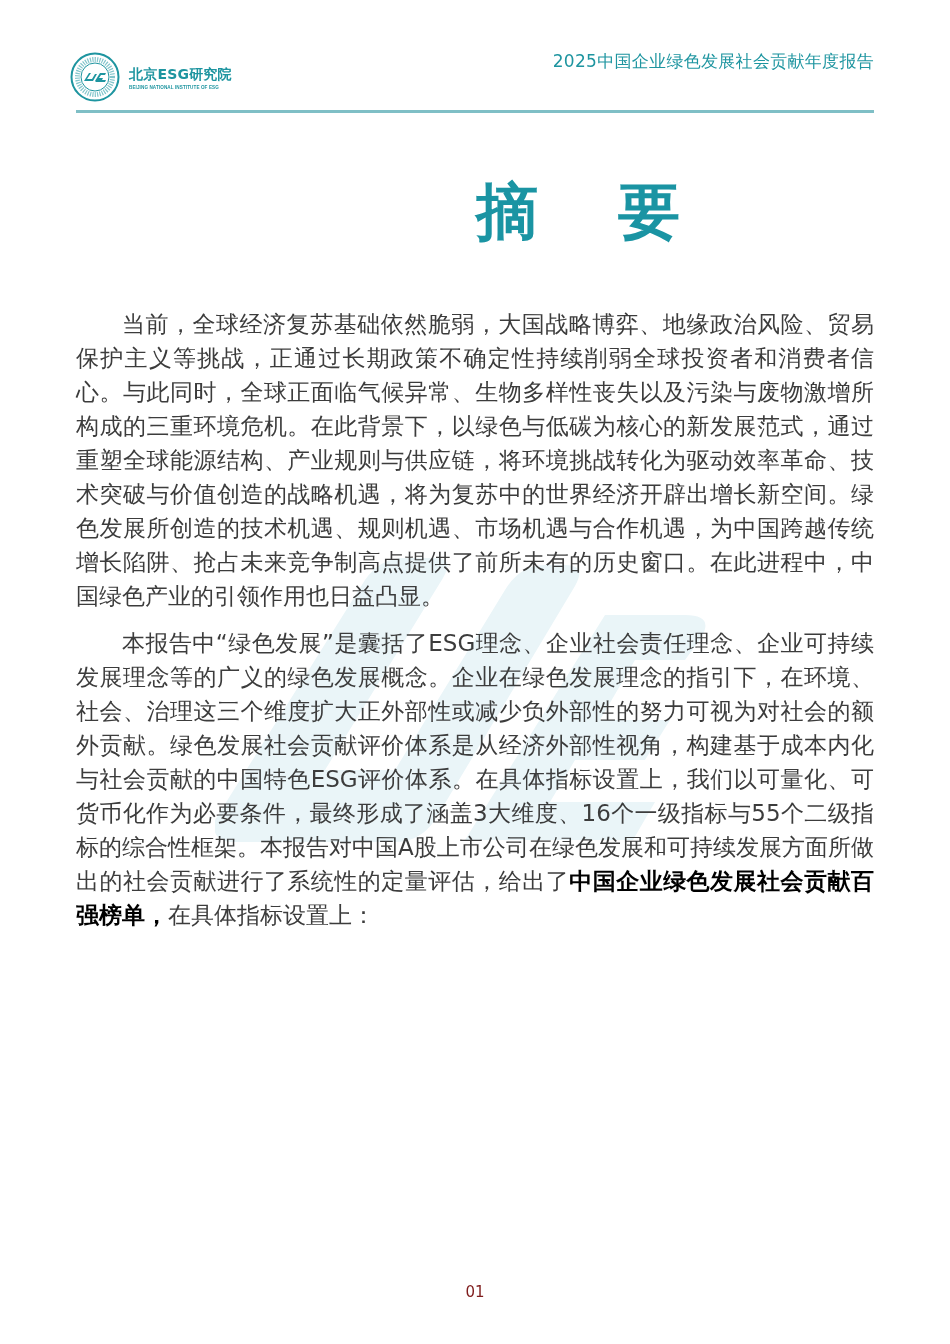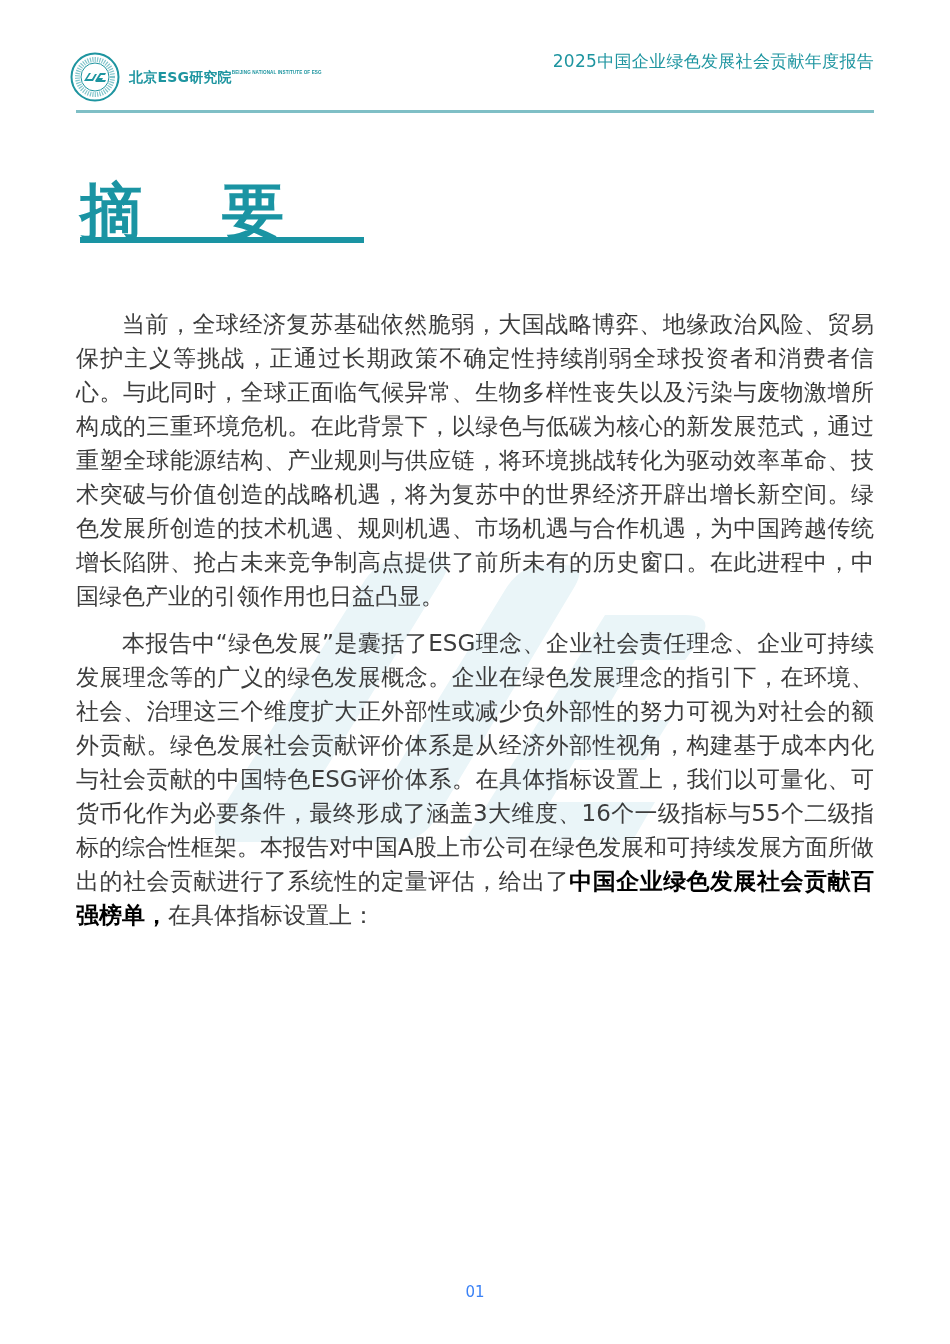--- a/index.html
+++ b/index.html
@@ -2,35 +2,35 @@
 <html><head>
   <meta charset="utf-8">
   <style>
     * { margin: 0; padding: 0; box-sizing: border-box; }
     html, body { width: 950px; height: 1344px; background: #ffffff; overflow: hidden; }
     body { position: relative; font-family: "DejaVu Sans", "Liberation Sans", sans-serif; color: #3a3a3a; }
 
     .header { position: absolute; left: 0; top: 0; width: 950px; height: 115px; }
     .logo { position: absolute; left: 70px; top: 52px; display: flex; align-items: center; }
     .logo-mark { width: 50px; height: 50px; }
-    .logo-text { margin-left: 9px; display: flex; flex-direction: row; }
+    .logo-text { margin-left: 9px; display: flex; flex-direction: column; }
     .logo-cn { font-family: "DejaVu Sans", sans-serif; font-weight: bold; font-size: 14px; color: #1e95a0; letter-spacing: 0.2px; line-height: 18px; }
     .logo-en { font-family: "Liberation Sans", sans-serif; font-weight: bold; font-size: 4.6px; color: #1e95a0; letter-spacing: 0.1px; margin-top: 2px; }
     .report-title { position: absolute; right: 76px; top: 50px; font-size: 17px; color: #1e95a0; font-family: "DejaVu Sans", sans-serif; letter-spacing: 0.3px; }
     .header-rule { position: absolute; left: 76px; top: 110px; width: 798px; height: 3px; background: #7fbfc6; }
 
-    .page-title { position: absolute; left: 0; top: 172px; width: 760px; text-align: left; font-family: "DejaVu Sans", sans-serif; font-weight: bold; font-size: 62px; color: #1a94a3; letter-spacing: 80px; text-indent: 80px; line-height: 80px; text-decoration: underline; }
+    .page-title { position: absolute; left: 0; top: 172px; width: 760px; text-align: right; font-family: "DejaVu Sans", sans-serif; font-weight: bold; font-size: 62px; color: #1a94a3; letter-spacing: 80px; text-indent: 80px; line-height: 80px; }
 
     .watermark { position: absolute; left: 215px; top: 520px; width: 520px; height: 330px; opacity: 1; z-index: 0; }
 
     .content { position: absolute; left: 76px; top: 307px; width: 798px; z-index: 1; }
     .para { font-size: 23px; line-height: 34px; color: #3c3c3c; text-align: justify; text-indent: 2em; margin-bottom: 13px; }
     .para .hl { color: #000000; font-weight: bold; margin-top: 24px; }
 
-    .page-number { position: absolute; left: 0; top: 1283px; width: 950px; text-align: center; font-size: 15px; color: #3b82f6; font-family: "DejaVu Sans", sans-serif; }
+    .page-number { position: absolute; left: 0; top: 1283px; width: 950px; text-align: center; font-size: 15px; color: #7f1d1d; font-family: "DejaVu Sans", sans-serif; }
   </style>
 </head>
 <body>
 
 <div class="header">
   <div class="logo">
     <svg class="logo-mark" viewBox="0 0 50 50">
       <circle cx="25" cy="25" r="23.5" fill="none" stroke="#1e95a0" stroke-width="2"></circle>
       <circle cx="25" cy="25" r="17.5" fill="none" stroke="#1e95a0" stroke-width="5" stroke-dasharray="1.2 1.2" opacity="0.55"></circle>
       <circle cx="25" cy="25" r="14" fill="#ffffff" stroke="#1e95a0" stroke-width="1"></circle>

